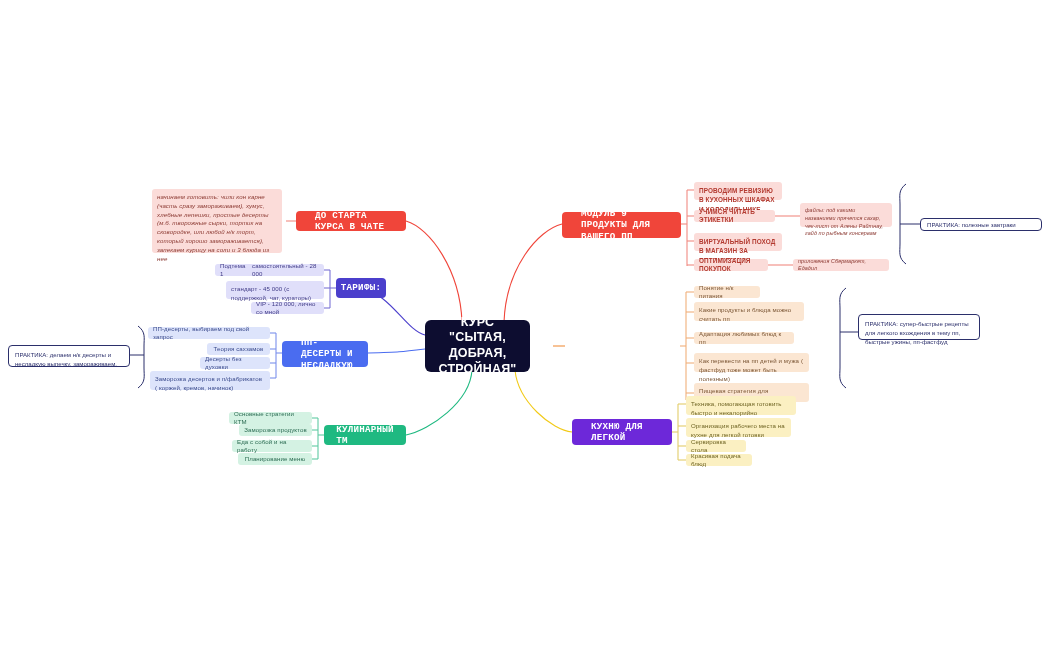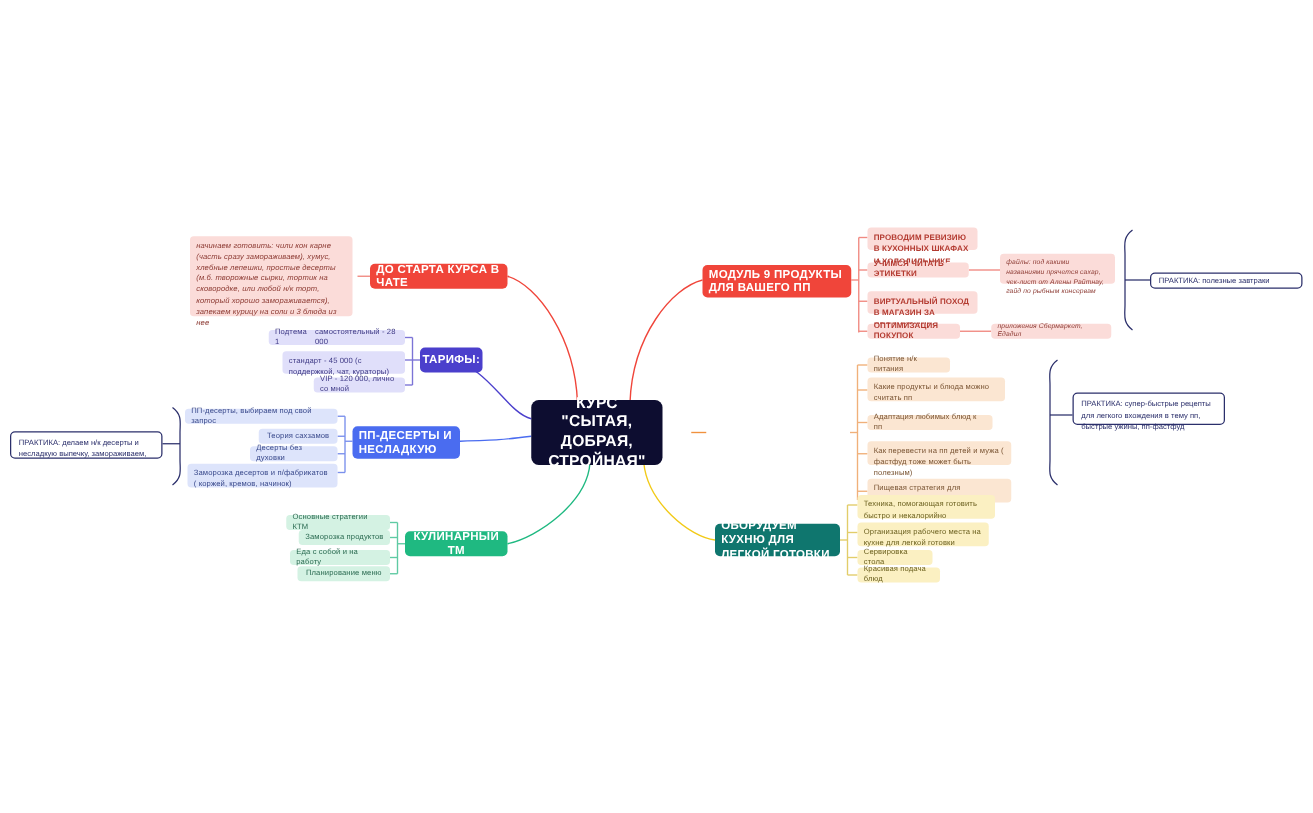--- a/index.html
+++ b/index.html
@@ -31,27 +31,28 @@
     padding:10px 12px;
     border-radius:6px;
     display:flex;align-items:center;justify-content:center;
   }
   
   .branch{
     color:#ffffff;
     font-size:9.2px;
     font-weight:700;
     letter-spacing:.25px;
-    padding:7px 5px;
+    padding:7px 19px;
     display:flex;align-items:center;
     border-radius:4px;
+    font-family:Liberation Mono, monospace;
   }
   .b-red{background:#f0453a;}
   .b-orange{background:#f0913e;}
-  .b-yellow{background:#0f766e;}
+  .b-yellow{background:#6d28d9;}
   .b-green{background:#1fb981;}
   .b-blue{background:#4a6cf0;}
   .b-indigo{background:#4b3fcc;align-items:center;}
 
   
   .leaf{
     font-size:6.1px;
     letter-spacing:.1px;
     padding:4px 5px;
     border-radius:3px;
@@ -191,21 +192,21 @@
   <div class="node leaf l-blue" style="left:200px;top:357px;width:70px;height:12px;justify-content:center;">
     <span>Десерты без духовки</span>
   </div>
   <div class="node leaf l-blue" style="left:150px;top:371px;width:120px;height:19px;align-items:flex-start;line-height:1.45;">
     <span>Заморозка десертов и п/фабрикатов ( коржей, кремов, начинок)</span>
   </div>
   <div class="node outline" style="left:8px;top:345px;width:122px;height:22px;align-items:flex-start;line-height:1.5;">
     <span>ПРАКТИКА: делаем н/к десерты и несладкую выпечку, замораживаем,</span>
   </div>
 
-  <div class="node branch b-green" style="left:324px;top:425px;width:82px;height:20px;justify-content:center;text-align:center;">
+  <div class="node branch b-green" style="left:324px;top:425px;width:82px;height:20px;justify-content:center;">
     <span>КУЛИНАРНЫЙ ТМ</span>
   </div>
   <div class="node leaf l-green" style="left:229px;top:412px;width:83px;height:12px;justify-content:center;">
     <span>Основные стратегии КТМ</span>
   </div>
   <div class="node leaf l-green" style="left:239px;top:424px;width:73px;height:12px;justify-content:center;">
     <span>Заморозка продуктов</span>
   </div>
   <div class="node leaf l-green" style="left:232px;top:440px;width:80px;height:12px;justify-content:center;">
     <span>Еда с собой и на работу</span>

